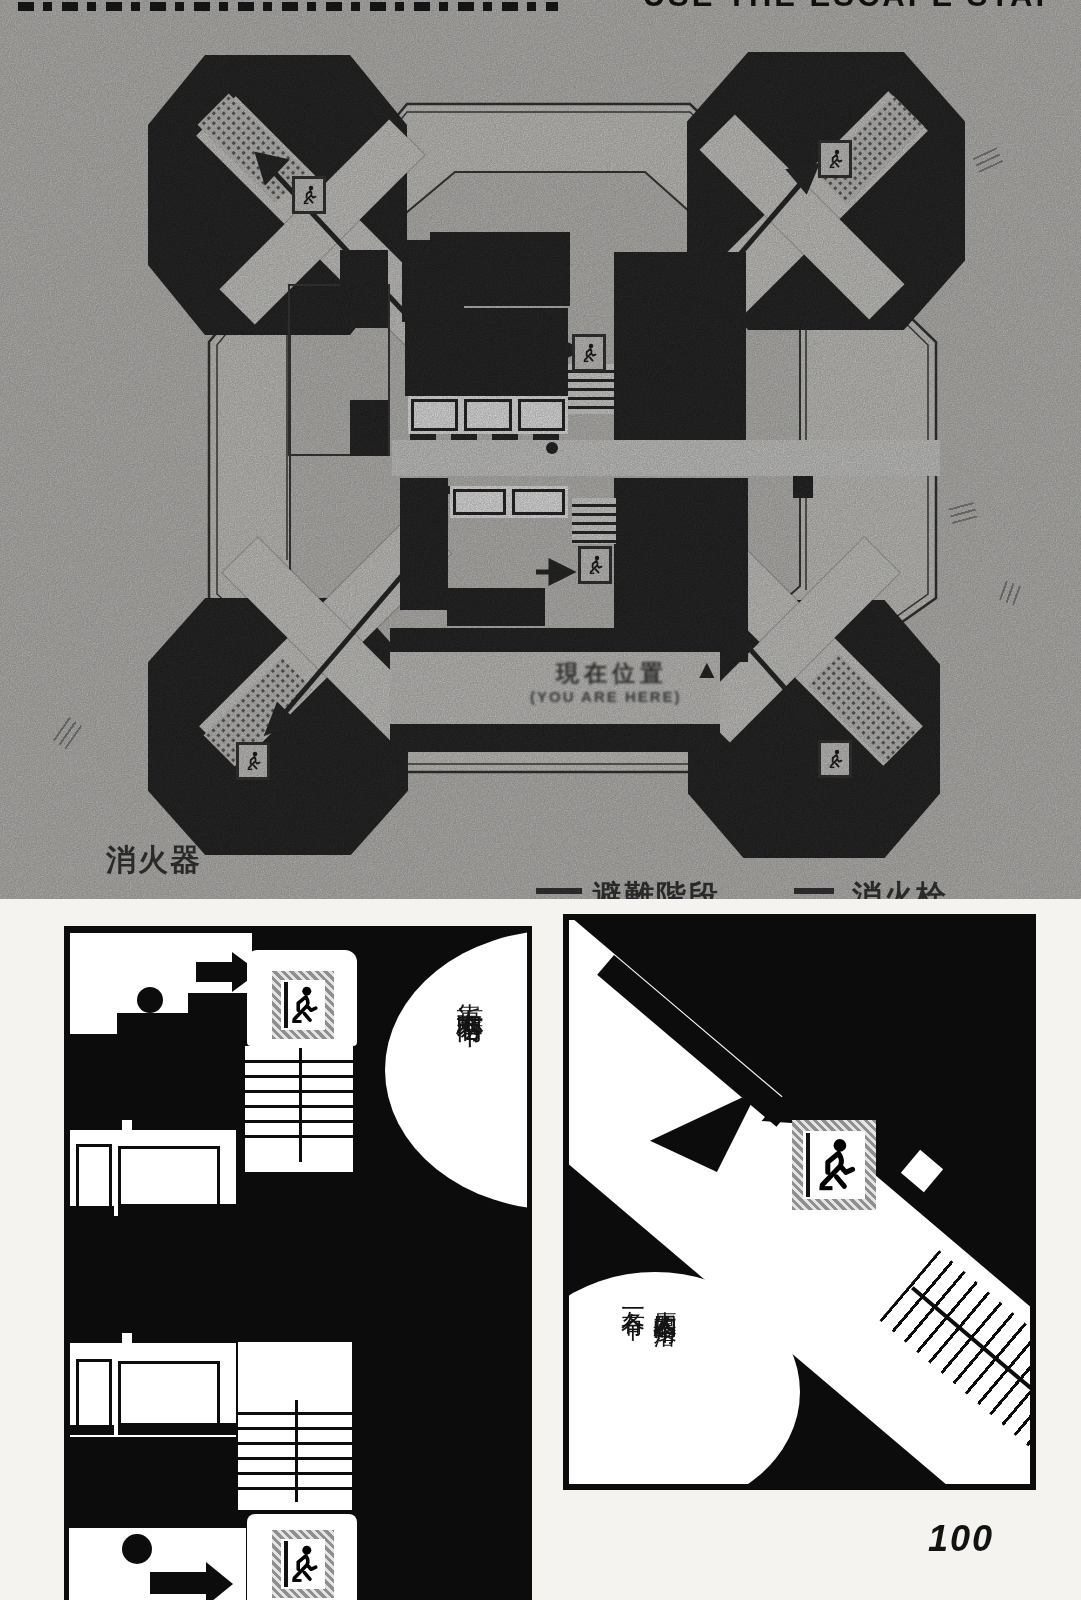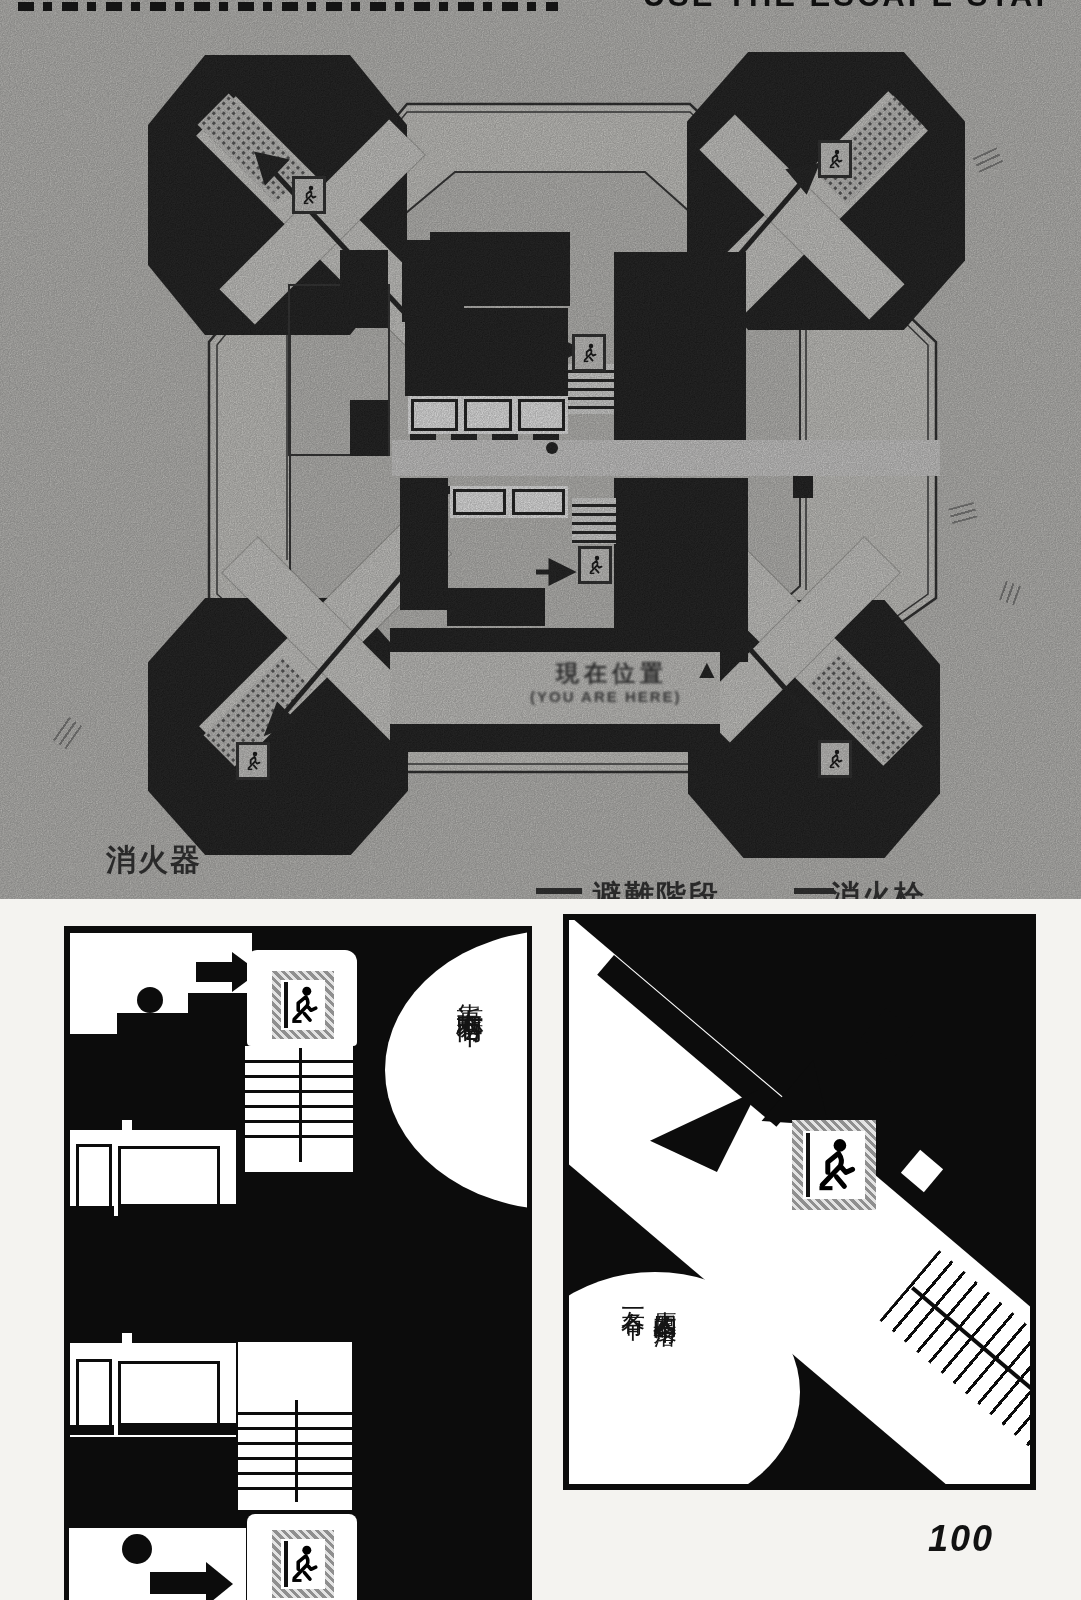--- a/index.html
+++ b/index.html
@@ -208,21 +208,21 @@
 
     <div class="abs smudge" style="left:52px;top:722px;width:28px;height:20px;transform:rotate(-55deg)"></div>
     <div class="abs smudge" style="left:950px;top:505px;width:26px;height:16px;transform:rotate(-15deg)"></div>
     <div class="abs smudge" style="left:975px;top:152px;width:26px;height:16px;transform:rotate(-25deg)"></div>
     <div class="abs smudge" style="left:1000px;top:585px;width:20px;height:16px;transform:rotate(-70deg)"></div>
 
     <div class="legend-item" style="left:106px;top:840px">消火器</div>
     <div class="legend-dash" style="left:536px;top:888px;width:46px"></div>
     <div class="legend-item" style="left:592px;top:876px">避難階段</div>
     <div class="legend-dash" style="left:794px;top:888px;width:40px"></div>
-    <div class="legend-item" style="left:830px;top:876px">消火栓</div>
+    <div class="legend-item" style="left:852px;top:876px">消火栓</div>
 
     <svg class="abs" style="left:0;top:0;pointer-events:none" width="1081" height="899">
       <filter id="grain">
           <feTurbulence type="fractalNoise" baseFrequency="0.85" numOctaves="2"></feTurbulence>
         <feColorMatrix type="matrix" values="0 0 0 0 0.05  0 0 0 0 0.05  0 0 0 0 0.05  0.55 0.55 0.55 0 0"></feColorMatrix>
       </filter>
       <rect width="1081" height="899" filter="url(#grain)" opacity="0.45"></rect>
     </svg>
   </div>
 

